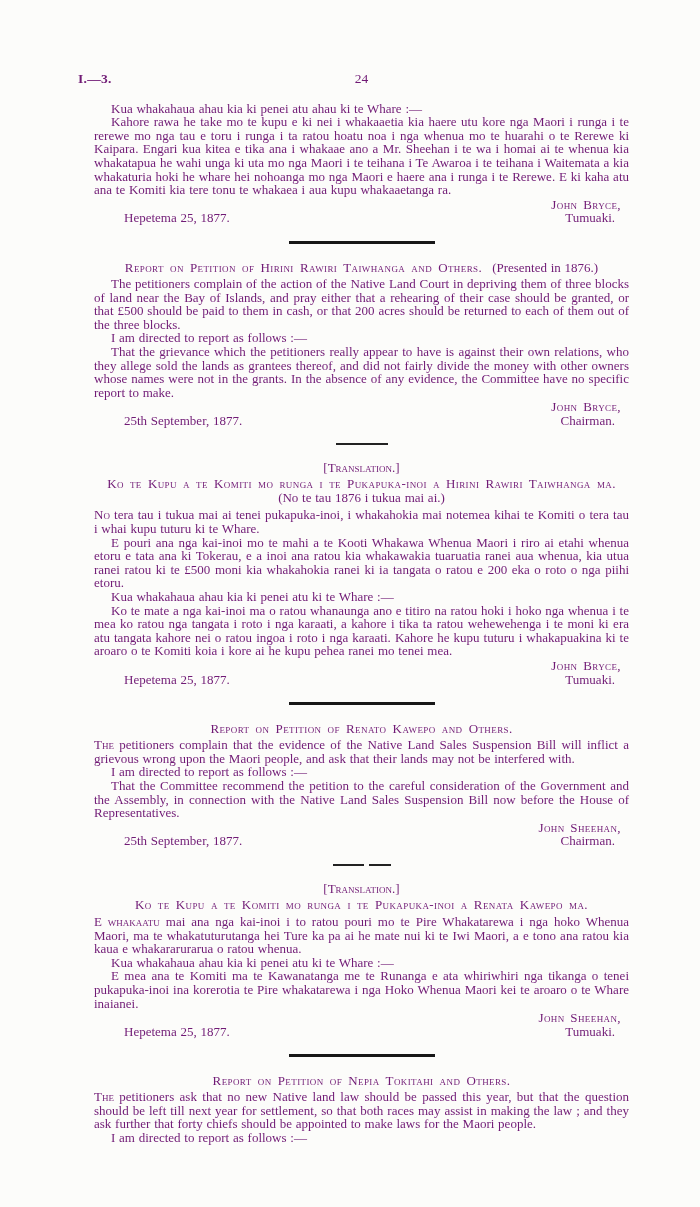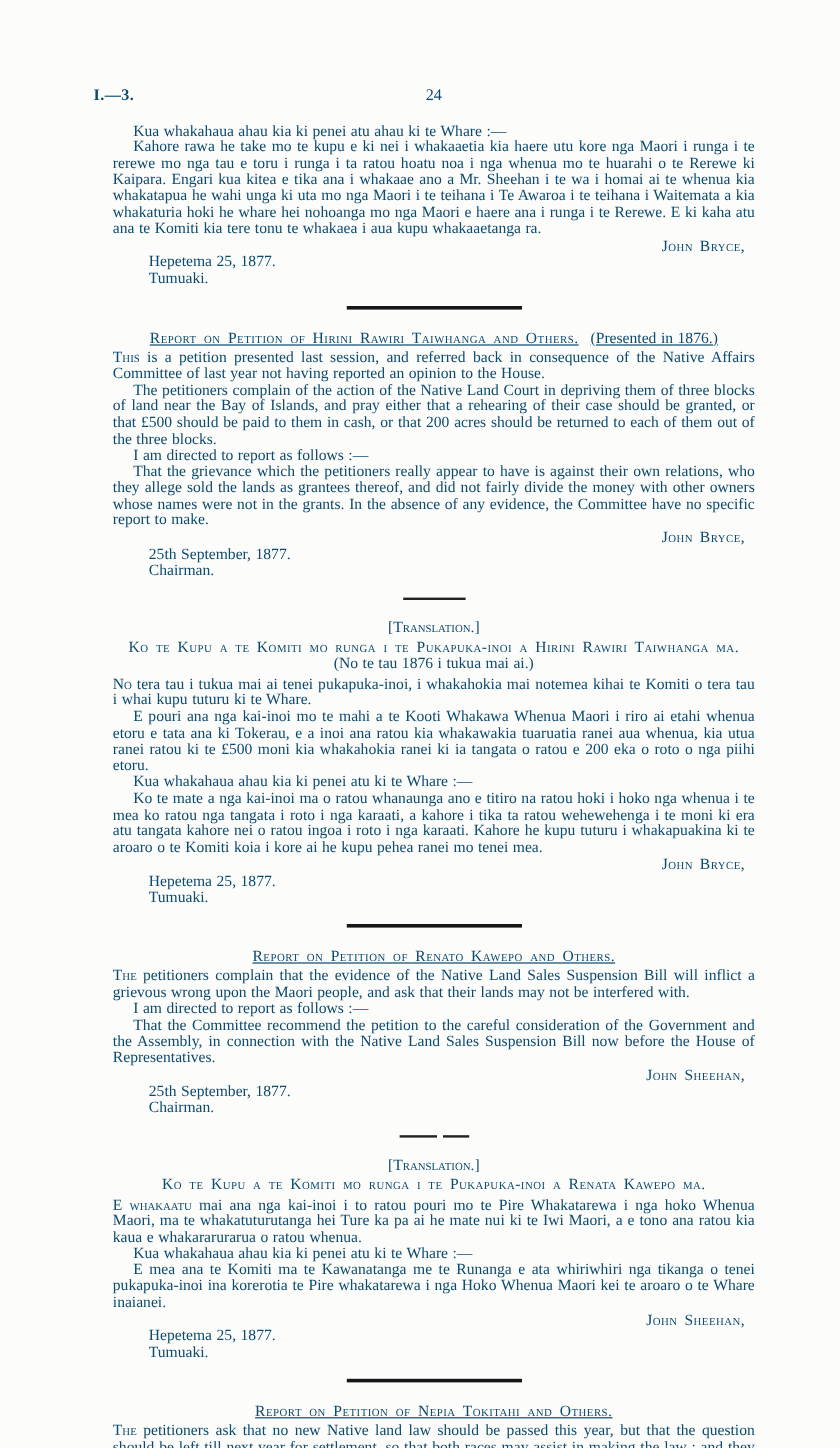--- a/index.html
+++ b/index.html
@@ -1,21 +1,21 @@
 <!DOCTYPE html>
 <html><head>
 <meta charset="utf-8">
 <style>
   html, body { margin: 0; padding: 0; background: #ffffff; }
   .page {
     position: relative;
     width: 700px;
     height: 1207px;
     background: #fcfcfa;
-    color: #0c4a6e;
+    color: #701a75;
     font-family: "Liberation Serif", "DejaVu Serif", serif;
     font-size: 13px;
     line-height: 13.6px;
     box-sizing: border-box;
     padding: 72px 55px 0 78px;
     overflow: hidden;
     word-spacing: 0.5px;
   }
   .page-header {
     display: flex;
@@ -23,37 +23,37 @@
     margin-bottom: 16px;
   }
   .doc-ref { flex: 1; font-weight: 700; font-size: 13.5px; letter-spacing: 0.3px; }
   .page-num { flex: 0 auto; text-align: center; font-size: 13.5px; }
   .header-spacer { flex: 1; }
   p { margin: 0; text-align: justify; text-indent: 17px; }
   p.flush { text-indent: 0; }
   .sc { font-variant: small-caps; }
   .sig { margin: 1px 0 2px; }
   .sig-name { text-align: right; padding-right: 8px; font-variant: small-caps; letter-spacing: 0.4px; word-spacing: 2px; }
-  .sig-row { display: flex; justify-content: space-between; padding-left: 30px; padding-right: 14px; flex-direction: column; }
+  .sig-row { display: flex; justify-content: space-between; padding-left: 30px; padding-right: 14px; }
   .rule-thick {
     width: 146px; height: 3px; background: #171717;
     margin: 11px auto 9px;
   }
   .rule-thin {
     width: 52px; height: 2px; background: #222;
     margin: 7px auto 3px;
   }
   .rule-broken {
     width: 58px; height: 2px;
     background: linear-gradient(90deg, #222 0 31px, transparent 31px 36px, #222 36px 58px);
     margin: 7px auto 3px;
   }
   .report-heading {
     text-align: center; font-weight: 400; font-size: 13px;
-    margin: 7px 0 2px; line-height: 15px; text-decoration: underline;
+    margin: 7px 0 2px; line-height: 15px;
   }
   .report-heading .sc, .maori-heading { letter-spacing: 0.4px; word-spacing: 2.5px; }
   .heading-note { margin-left: 10px; }
   .trans-label { text-align: center; font-variant: small-caps; margin: 1px 0; line-height: 14px; }
   .maori-heading {
     text-align: center; font-variant: small-caps; font-weight: 400;
     font-size: 13px; margin: 1px 0 0; line-height: 15px;
   }
   .heading-sub { text-align: center; margin: 0 0 3px; line-height: 14px; }
   section { margin: 16px; }
@@ -78,21 +78,20 @@
         <span class="sig-date">Hepetema 25, 1877.</span>
         <span class="sig-title">Tumuaki.</span>
       </div>
     </div>
   </section>
 
   <div class="rule-thick"></div>
 
   <section>
     <h2 class="report-heading"><span class="sc">Report on Petition of Hirini Rawiri Taiwhanga and Others.</span><span class="heading-note">(Presented in 1876.)</span></h2>
-    <p class="flush"><span class="sc">This</span><span> is a petition presented last session, and referred back in consequence of the Native Affairs Committee of last year not having reported an opinion to the House.</span></p>
     <p><span class="sc"></span><span>The petitioners complain of the action of the Native Land Court in depriving them of three blocks of land near the Bay of Islands, and pray either that a rehearing of their case should be granted, or that £500 should be paid to them in cash, or that 200 acres should be returned to each of them out of the three blocks.</span></p>
     <p><span class="sc"></span><span>I am directed to report as follows :—</span></p>
     <p><span class="sc"></span><span>That the grievance which the petitioners really appear to have is against their own relations, who they allege sold the lands as grantees thereof, and did not fairly divide the money with other owners whose names were not in the grants. In the absence of any evidence, the Committee have no specific report to make.</span></p>
     <div class="sig">
       <div class="sig-name">John Bryce,</div>
       <div class="sig-row">
         <span class="sig-date">25th September, 1877.</span>
         <span class="sig-title">Chairman.</span>
       </div>
     </div>

